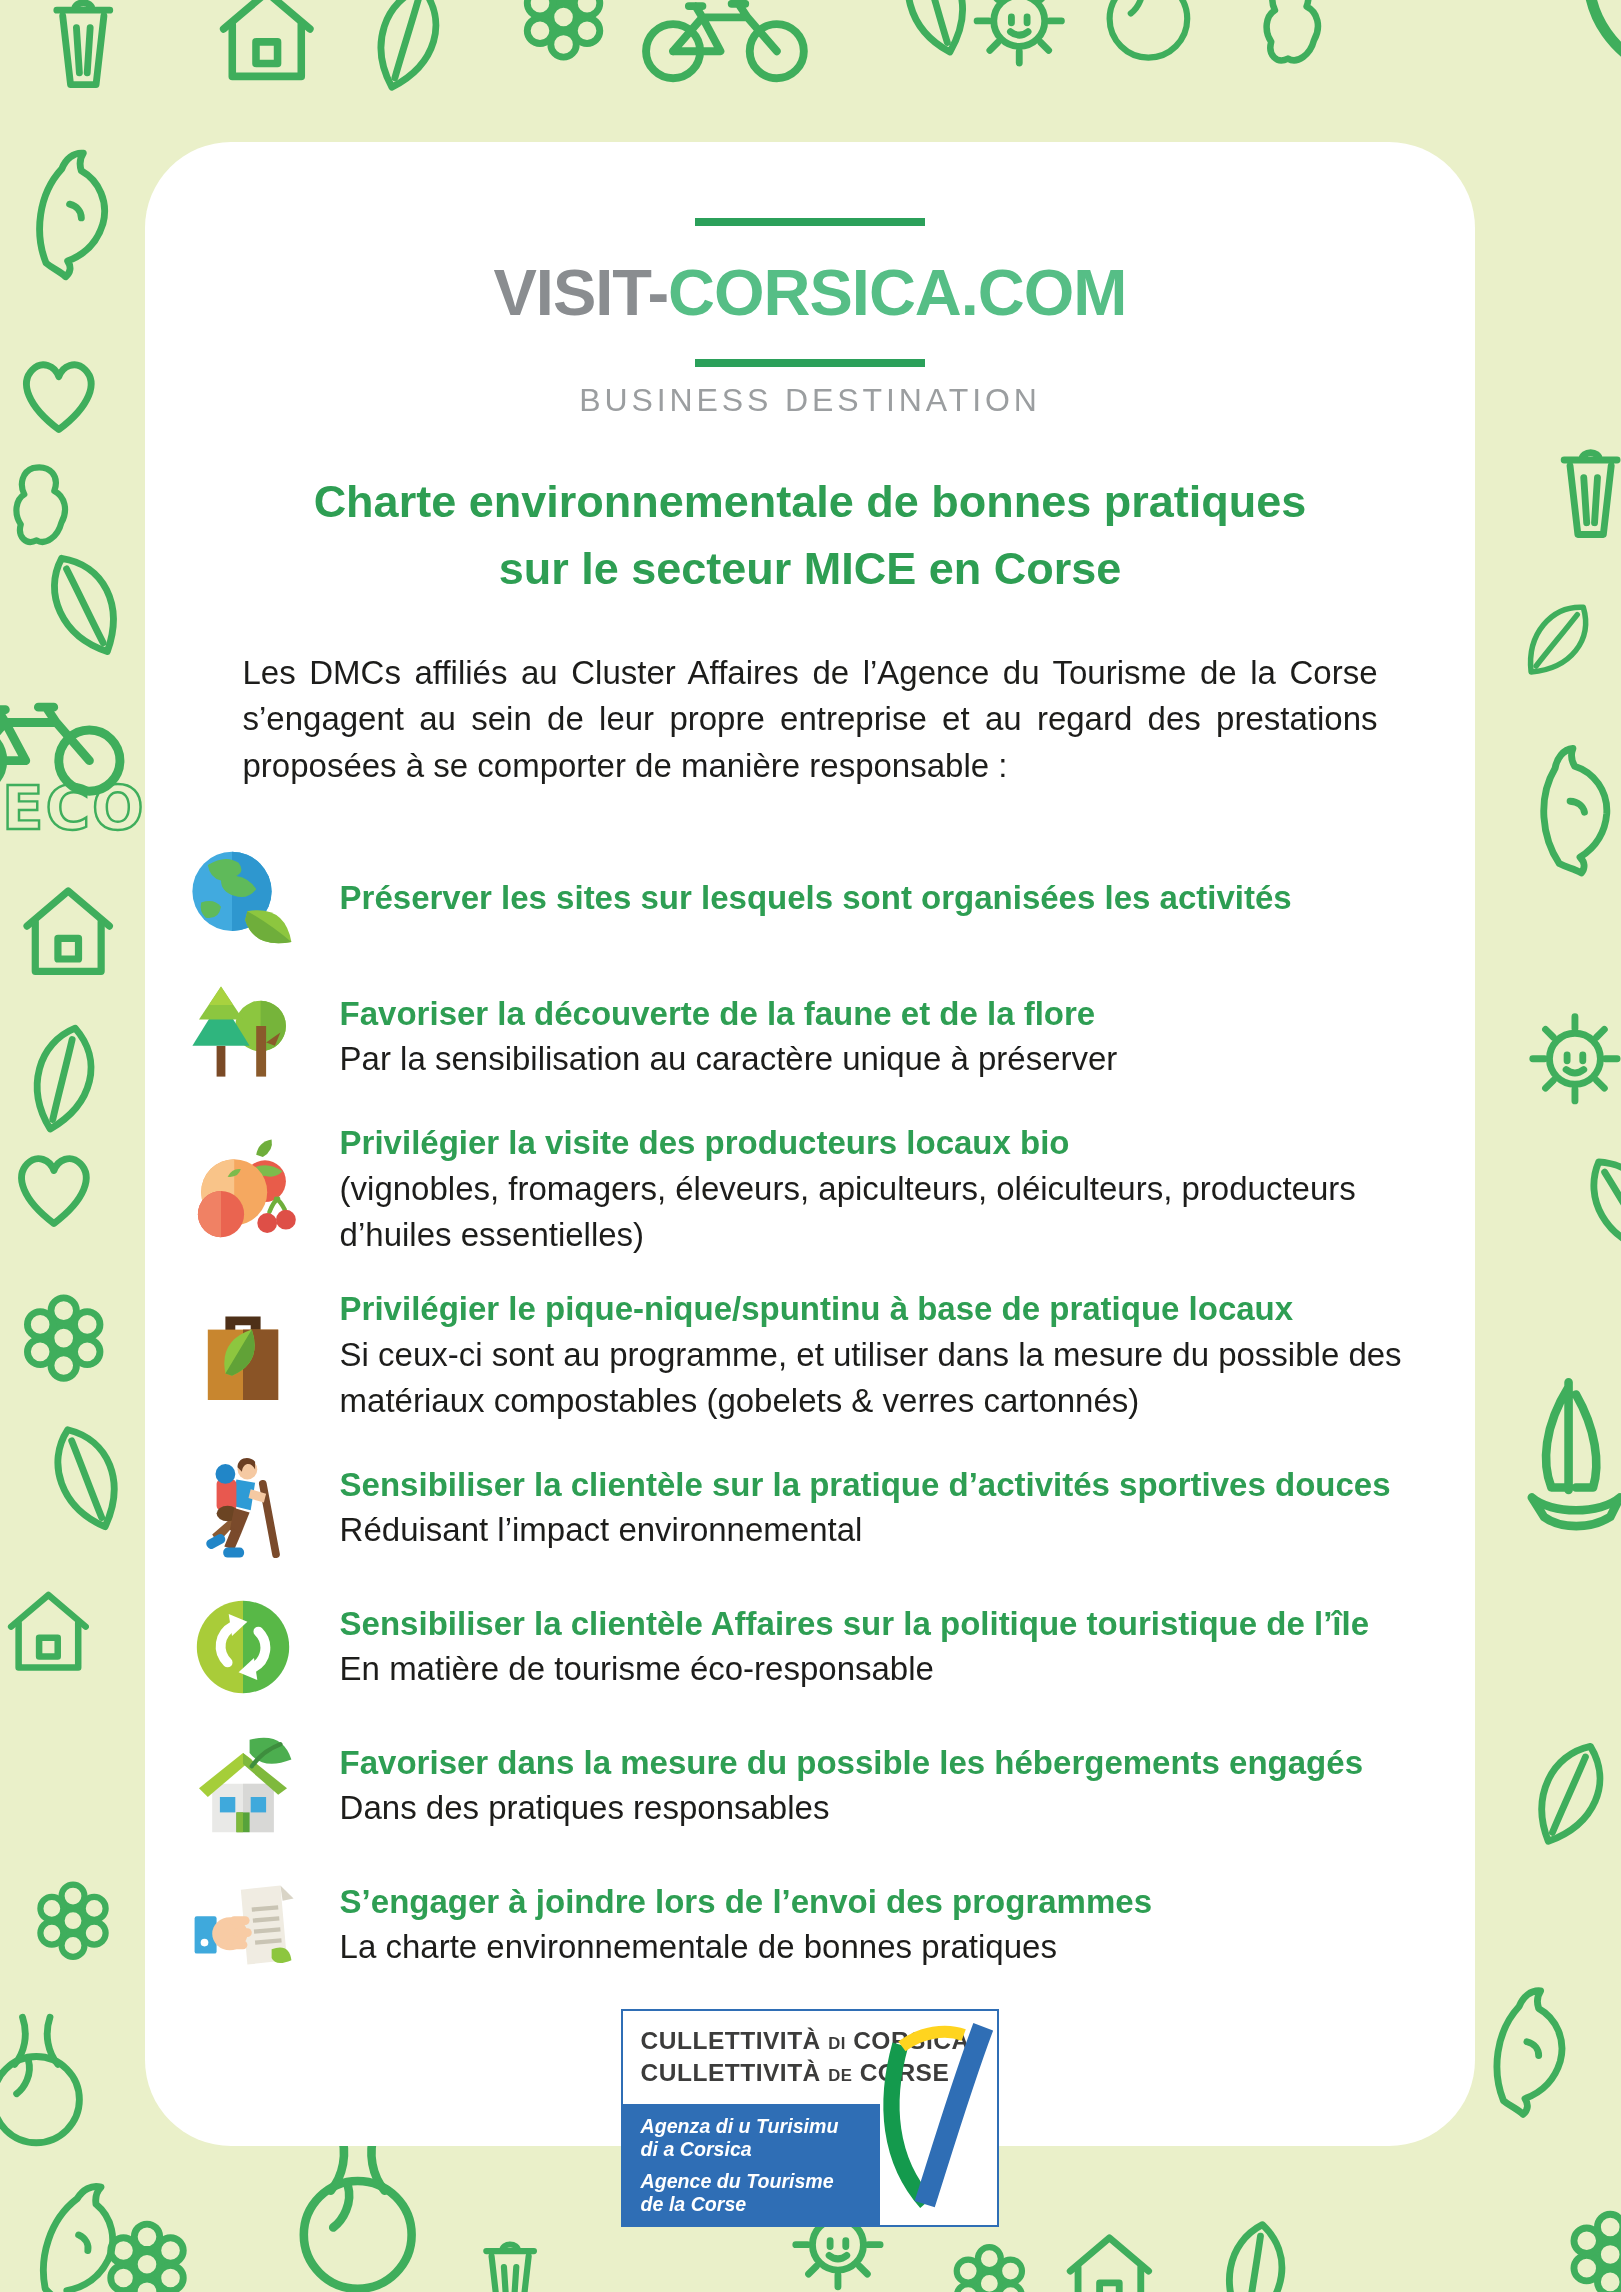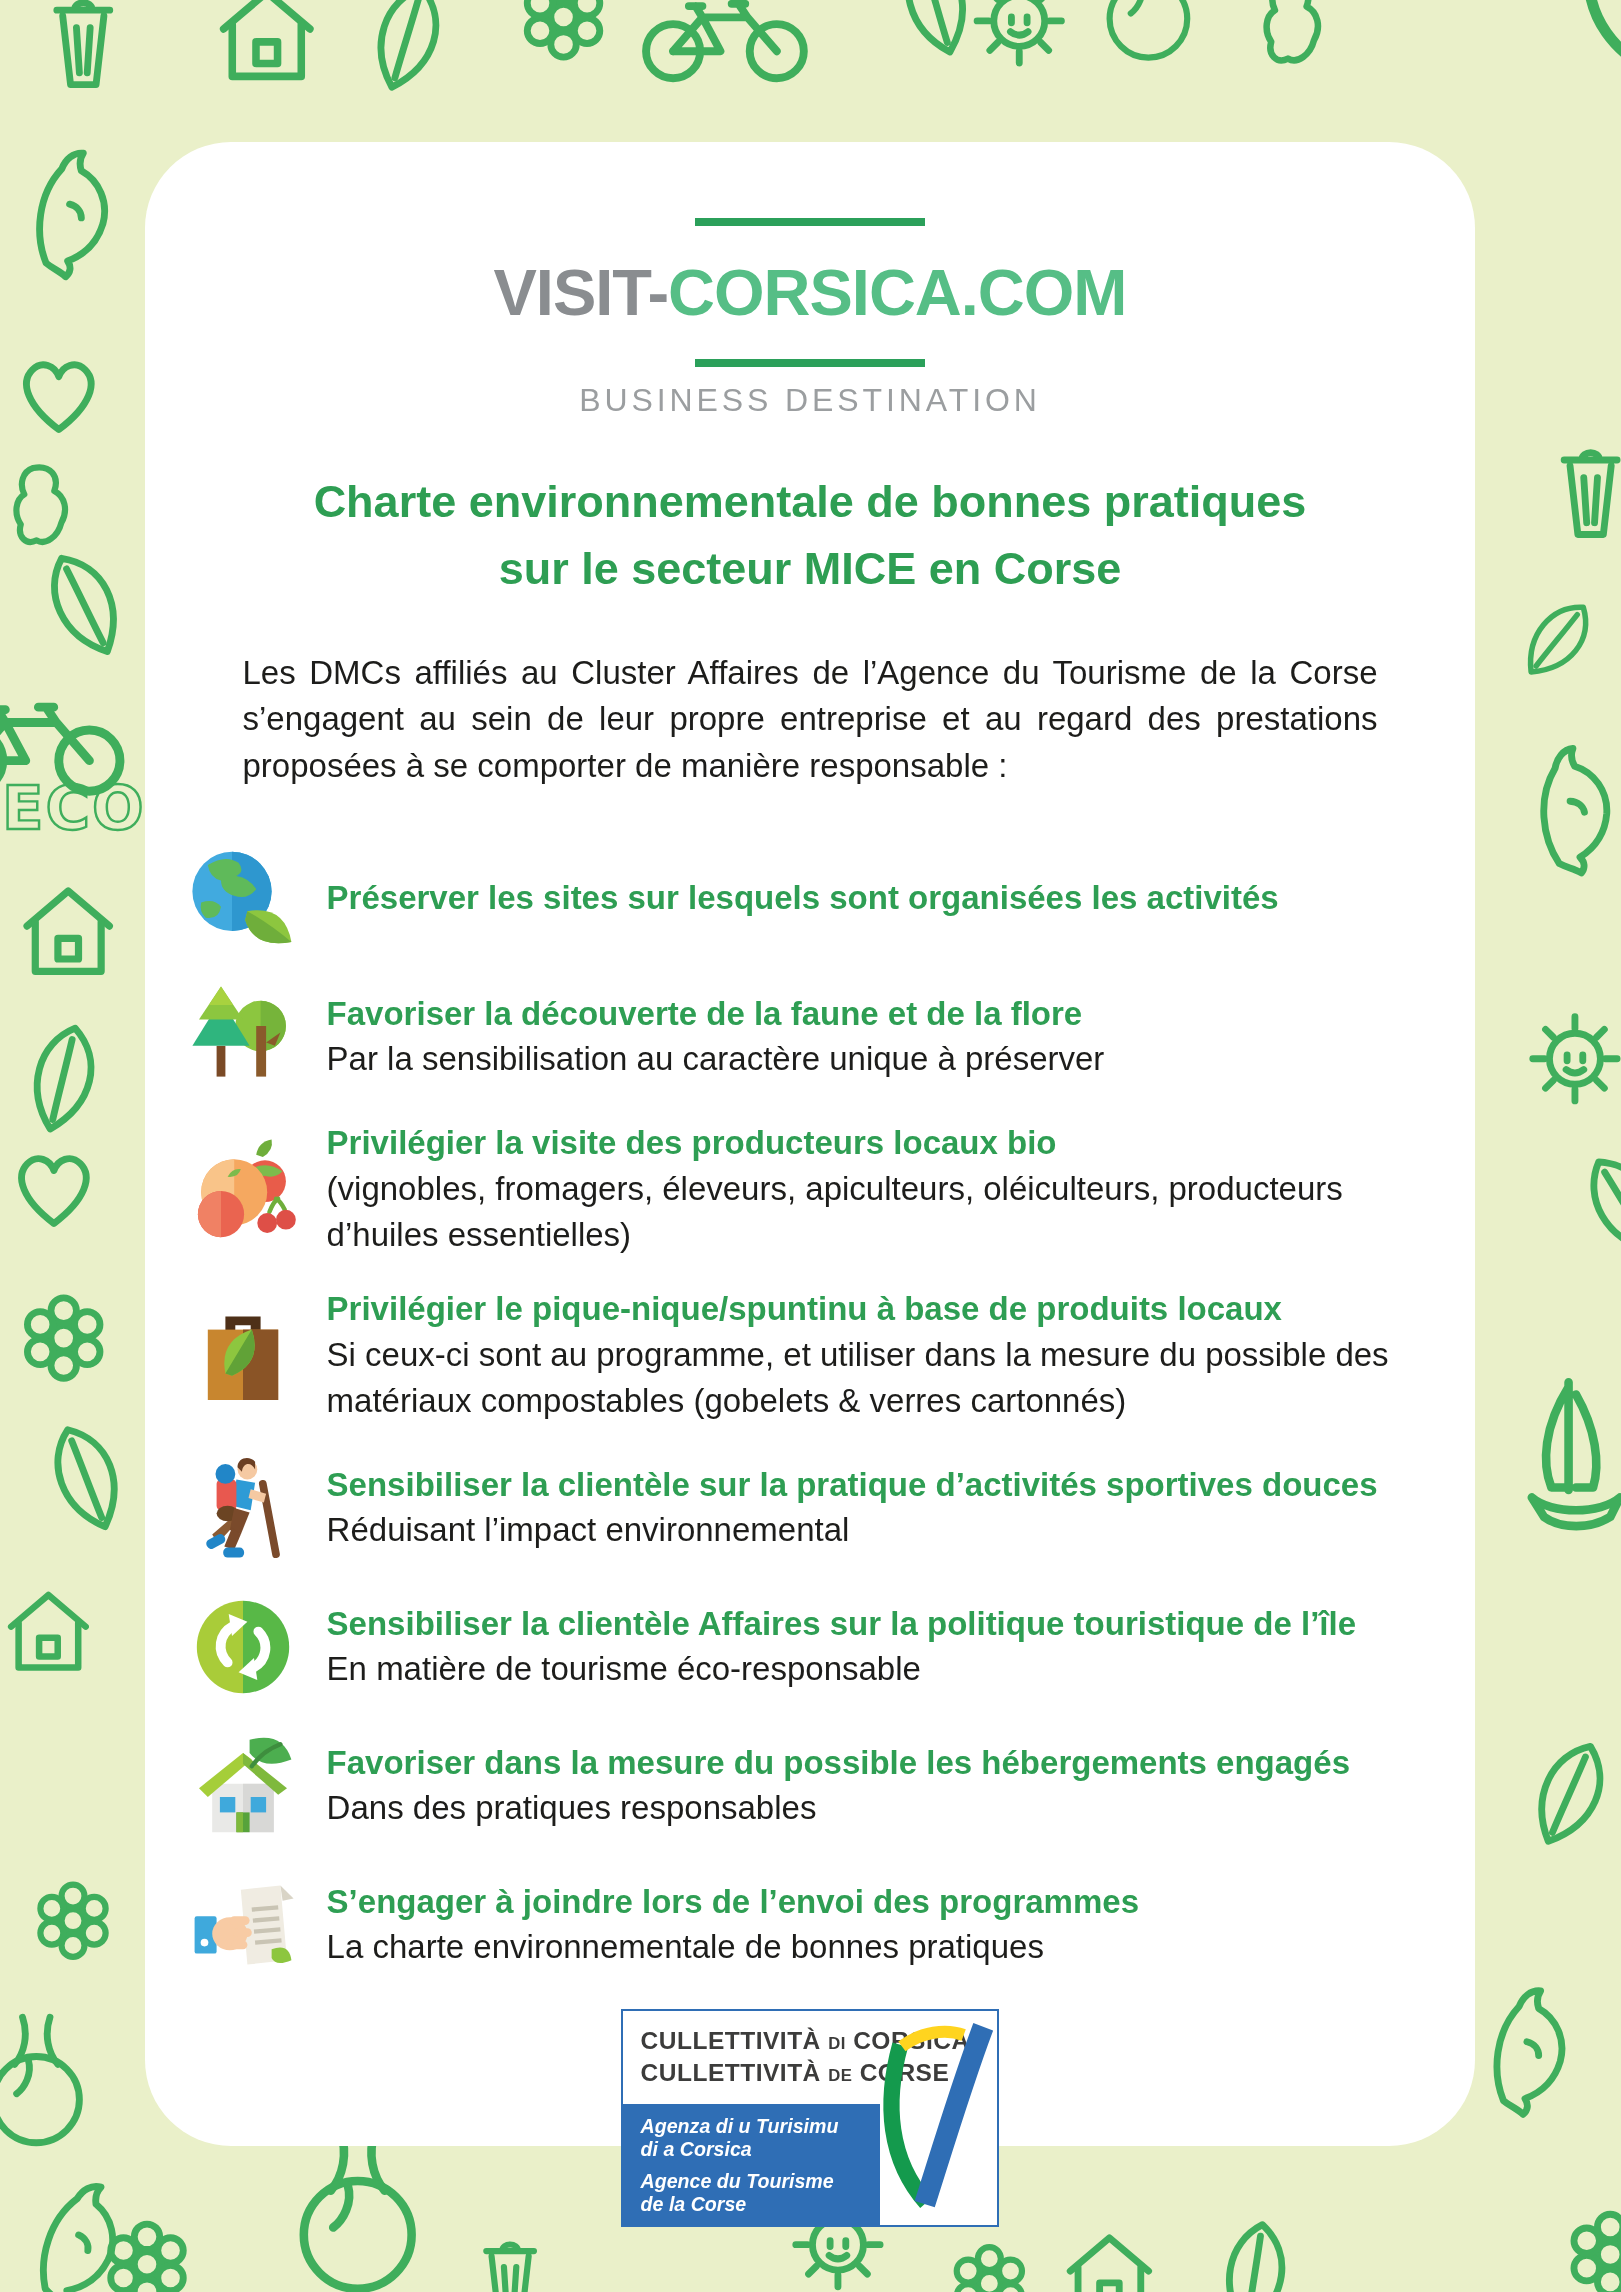--- a/index.html
+++ b/index.html
@@ -10,21 +10,21 @@
         border-radius:86px;z-index:2;box-sizing:border-box;}
   .logo-row{display:flex;align-items:center;justify-content:center;gap:29px;padding-top:76px;flex-direction:column;}
   .logo-line{width:230px;height:7.8px;background:#2BA05A;}
   .brand{font-size:65px;font-weight:800;letter-spacing:-1px;white-space:nowrap;}
   .brand-gray{color:#8A8D90;}
   .brand-green{color:#56BE86;}
   .tagline{text-align:center;font-size:32px;letter-spacing:3.9px;color:#9B9EA0;margin-top:15px;font-weight:500;}
   .title{margin-top:49px;text-align:center;color:#2E9E53;font-size:45px;font-weight:700;line-height:1.5;}
   .intro{margin:47px auto 0;width:1135px;font-size:33px;line-height:1.42;color:#1D1D1B;text-align:justify;}
   .items{margin:53px 44px 0 35px;}
-  .item{display:flex;align-items:center;margin-bottom:29px;}
+  .item{display:flex;align-items:center;margin-bottom:29px;gap:13px;}
   .item-icon{flex:0 0 125px;display:flex;justify-content:center;align-items:center;}
   .item-icon svg{width:110px;height:110px;}
   .item-text{flex:1;margin-left:21.6px;}
   .item-heading{color:#2E9E53;font-weight:700;font-size:33px;line-height:1.35;}
   .item-body{color:#1D1D1B;font-size:33px;line-height:1.4;}
   .atc-logo{position:relative;width:374px;height:214px;margin:13.7px auto 0;border:2px solid #2F6EB5;background:#fff;}
   .atc-left{position:absolute;left:0;top:0;bottom:0;width:257px;display:flex;flex-direction:column;}
   .atc-top{height:100px;background:#fff;display:flex;flex-direction:column;justify-content:center;padding-left:17.6px;}
   .org-line{font-size:24.5px;color:#3C3C3B;letter-spacing:0.5px;line-height:1.3;font-weight:600;white-space:nowrap;}
   .org-sm{font-size:16.7px;}
@@ -220,21 +220,21 @@
         <div class="item-icon">
           <svg viewBox="0 0 100 100">
             <path d="M34 14 h32 v16 h-9 v-8 h-14 v8 h-9 Z" fill="#4E3018"></path>
             <rect x="18" y="26" width="64" height="64" fill="#C8862F"></rect>
             <rect x="50" y="26" width="32" height="64" fill="#8A5426"></rect>
             <path d="M34 66 Q28 36 58 26 Q68 56 40 68 Z" fill="#8DC63F"></path>
             <path d="M34 66 Q46 46 58 26 Q68 56 40 68 Z" fill="#61A237"></path>
           </svg>
         </div>
         <div class="item-text">
-          <div class="item-heading">Privilégier le pique-nique/spuntinu à base de produits locaux</div>
+          <div class="item-heading">Privilégier le pique-nique/spuntinu à base de pratique locaux</div>
           <div class="item-body">Si ceux-ci sont au programme, et utiliser dans la mesure du possible des matériaux compostables (gobelets &amp; verres cartonnés)</div>
         </div>
       </div>
 
       <div class="item">
         <div class="item-icon">
           <svg viewBox="0 0 100 100">
             <line x1="68" y1="28" x2="80" y2="92" stroke="#7A4A2B" stroke-width="7" stroke-linecap="round"></line>
             <path d="M44 52 L36 62 L22 74 L27 82 L40 68 Z" fill="#8A5A33"></path>
             <rect x="16" y="76" width="18" height="9" rx="4" fill="#2186C8" transform="rotate(-28 25 80)"></rect>

